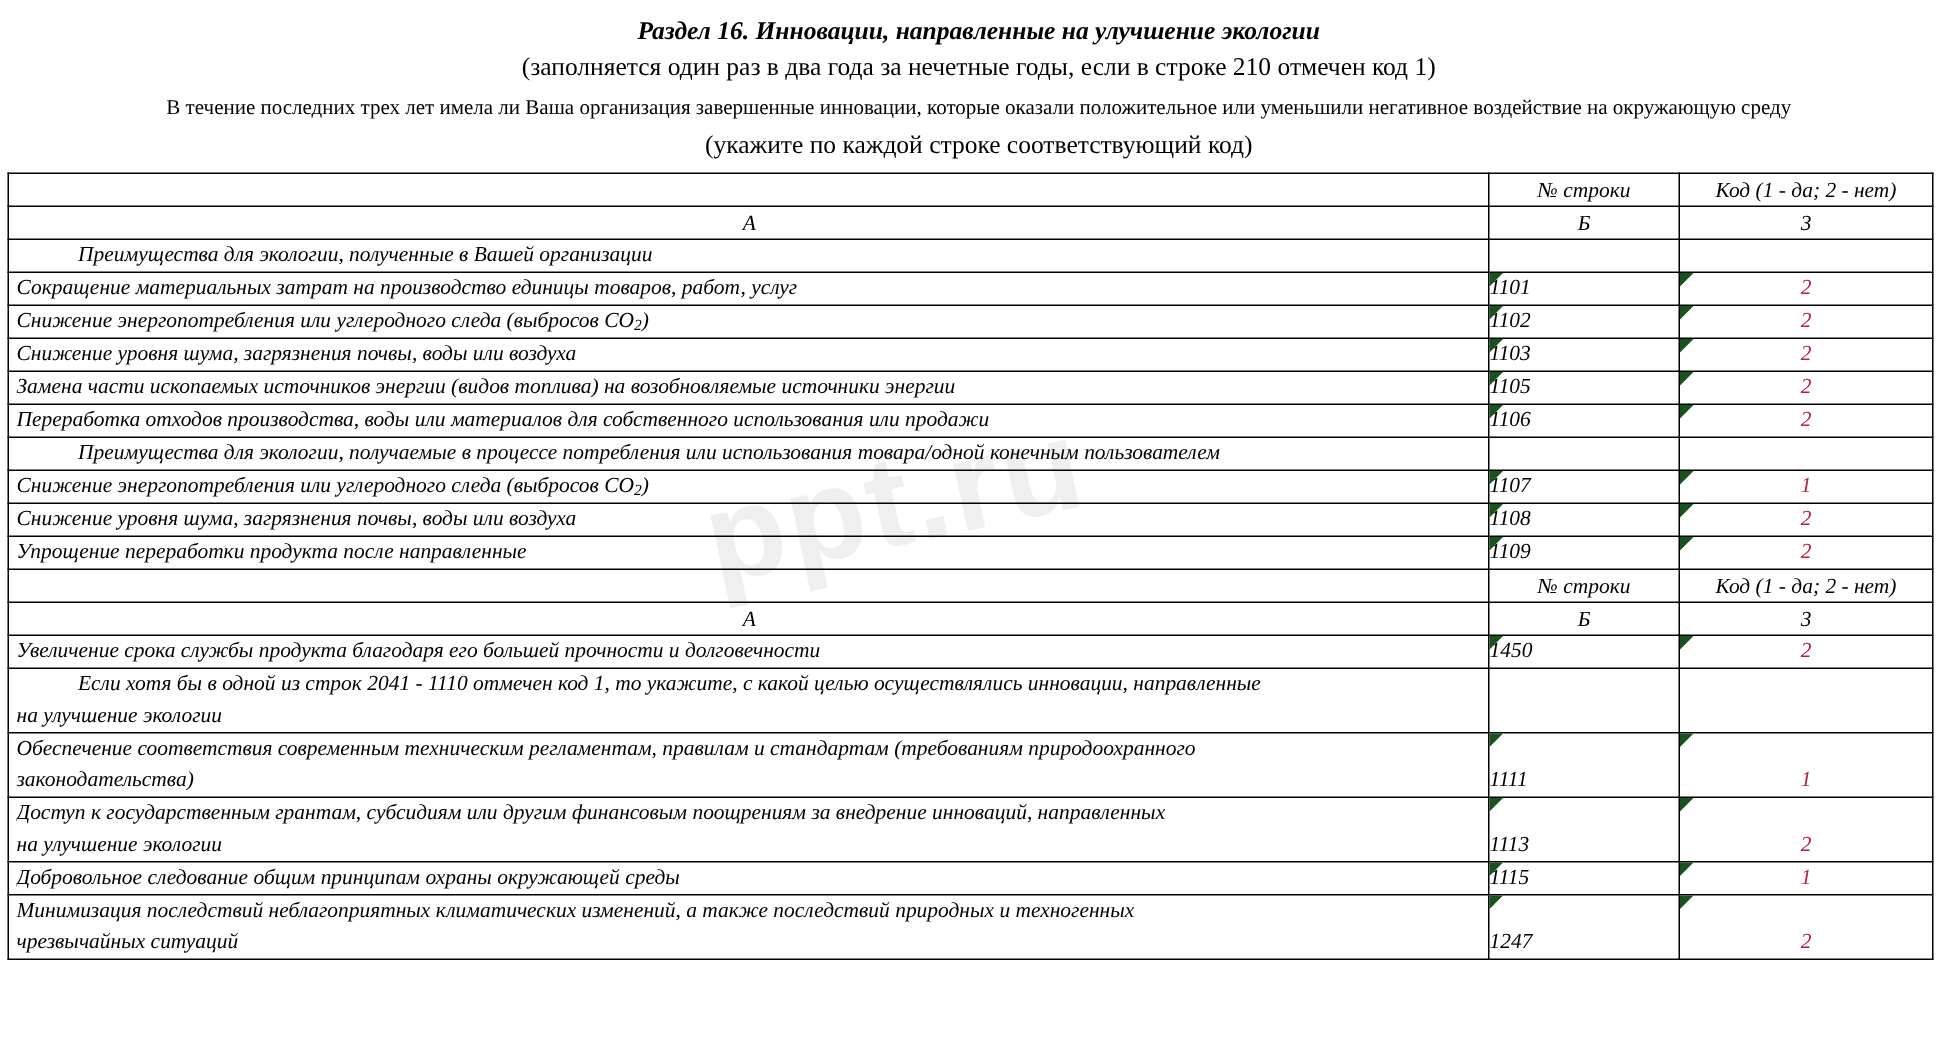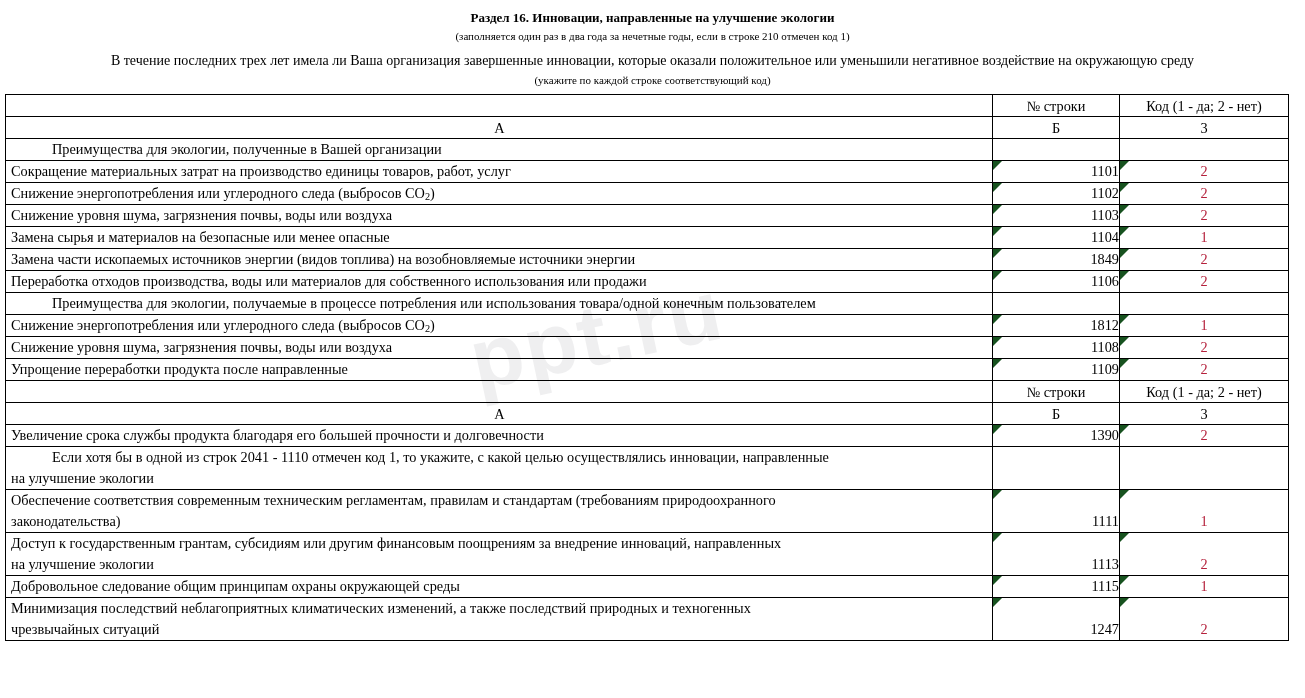--- a/index.html
+++ b/index.html
@@ -26,40 +26,41 @@
     pointer-events:none;
     user-select:none;
     white-space:nowrap;
     z-index:0;
   }
 
   
   #head{ position:relative; z-index:2; padding-top:10px; }
   .h-title{
     text-align:center;
-    font-size:13px;
+    font-size:17px;
     font-weight:bold;
     line-height:1.25;
+    font-style:italic;
   }
   .h-sub{
     text-align:center;
-    font-size:11px;
+    font-size:17px;
     line-height:1.3;
     margin-top:3px;
   }
   .h-q{
     text-align:center;
     font-size:14px;
     line-height:1.32;
     margin-top:8px;
     padding:0 4px;
   }
 
   
-  #tbl-wrap{ position:relative; z-index:2; margin-top:7px; padding-left:5px; }
+  #tbl-wrap{ position:relative; z-index:2; margin-top:7px; padding-left:5px;font-style:italic; }
   table{
     border-collapse:collapse;
     table-layout:fixed;
     width:1283px;
     font-size:14.3px;
   }
   col.c-a   { width:987px; }
   col.c-num { width:127px; }
   col.c-code{ width:169px; }
 
@@ -76,21 +77,21 @@
   
   td.a{ padding-left:5px; padding-right:4px; text-align:left; white-space:nowrap; }
   td.a .ln{ display:block; height:21px; line-height:21px; overflow:hidden; }
   td.a .ln.ind{ padding-left:41px; }
 
   
   td.hdr{ text-align:center; font-size:14.3px; }
   td.alpha{ text-align:center; }
 
   
-  td.num { text-align:right; }
+  td.num { text-align:left; }
   td.code{ text-align:center; color:#b5213c; }
   td.num .v, td.code .v{ display:block; line-height:21px; height:21px; }
 
   
   .mark::before{
     content:"";
     position:absolute;
     left:0; top:0;
     width:0; height:0;
     border-left:9px solid #17521f;
@@ -166,35 +167,24 @@
           </td>
           <td class="num mark">
             <span class="v">1103</span>
           </td>
           <td class="code mark">
             <span class="v">2</span>
           </td>
         </tr>
         <tr>
           <td class="a">
-            <span class="ln">Замена сырья и материалов на безопасные или менее опасные</span>
-          </td>
-          <td class="num mark">
-            <span class="v">1104</span>
-          </td>
-          <td class="code mark">
-            <span class="v">1</span>
-          </td>
-        </tr>
-        <tr>
-          <td class="a">
             <span class="ln">Замена части ископаемых источников энергии (видов топлива) на возобновляемые источники энергии</span>
           </td>
           <td class="num mark">
-            <span class="v">1849</span>
+            <span class="v">1105</span>
           </td>
           <td class="code mark">
             <span class="v">2</span>
           </td>
         </tr>
         <tr>
           <td class="a">
             <span class="ln">Переработка отходов производства, воды или материалов для собственного использования или продажи</span>
           </td>
           <td class="num mark">
@@ -209,21 +199,21 @@
             <span class="ln ind">Преимущества для экологии, получаемые в процессе потребления или использования товара/одной конечным пользователем</span>
           </td>
           <td class="num"></td>
           <td class="code"></td>
         </tr>
         <tr>
           <td class="a">
             <span class="ln">Снижение энергопотребления или углеродного следа (выбросов CO<sub>2</sub>)</span>
           </td>
           <td class="num mark">
-            <span class="v">1812</span>
+            <span class="v">1107</span>
           </td>
           <td class="code mark">
             <span class="v">1</span>
           </td>
         </tr>
         <tr>
           <td class="a">
             <span class="ln">Снижение уровня шума, загрязнения почвы, воды или воздуха</span>
           </td>
           <td class="num mark">
@@ -252,21 +242,21 @@
         <tr>
           <td class="a alpha">А</td>
           <td class="hdr">Б</td>
           <td class="hdr">3</td>
         </tr>
         <tr>
           <td class="a">
             <span class="ln">Увеличение срока службы продукта благодаря его большей прочности и долговечности</span>
           </td>
           <td class="num mark">
-            <span class="v">1390</span>
+            <span class="v">1450</span>
           </td>
           <td class="code mark">
             <span class="v">2</span>
           </td>
         </tr>
         <tr>
           <td class="a">
             <span class="ln ind">Если хотя бы в одной из строк 2041 - 1110 отмечен код 1, то укажите, с какой целью осуществлялись инновации, направленные</span>
             <span class="ln">на улучшение экологии</span>
           </td>

